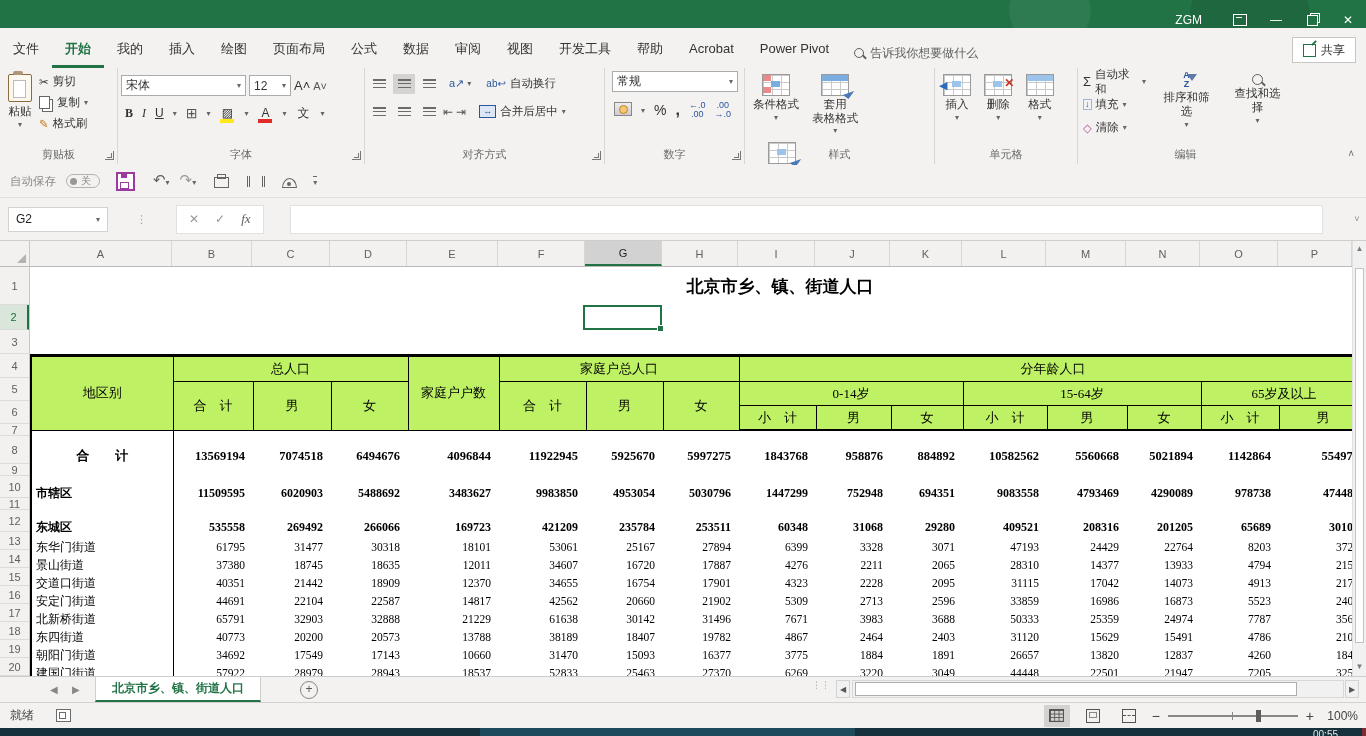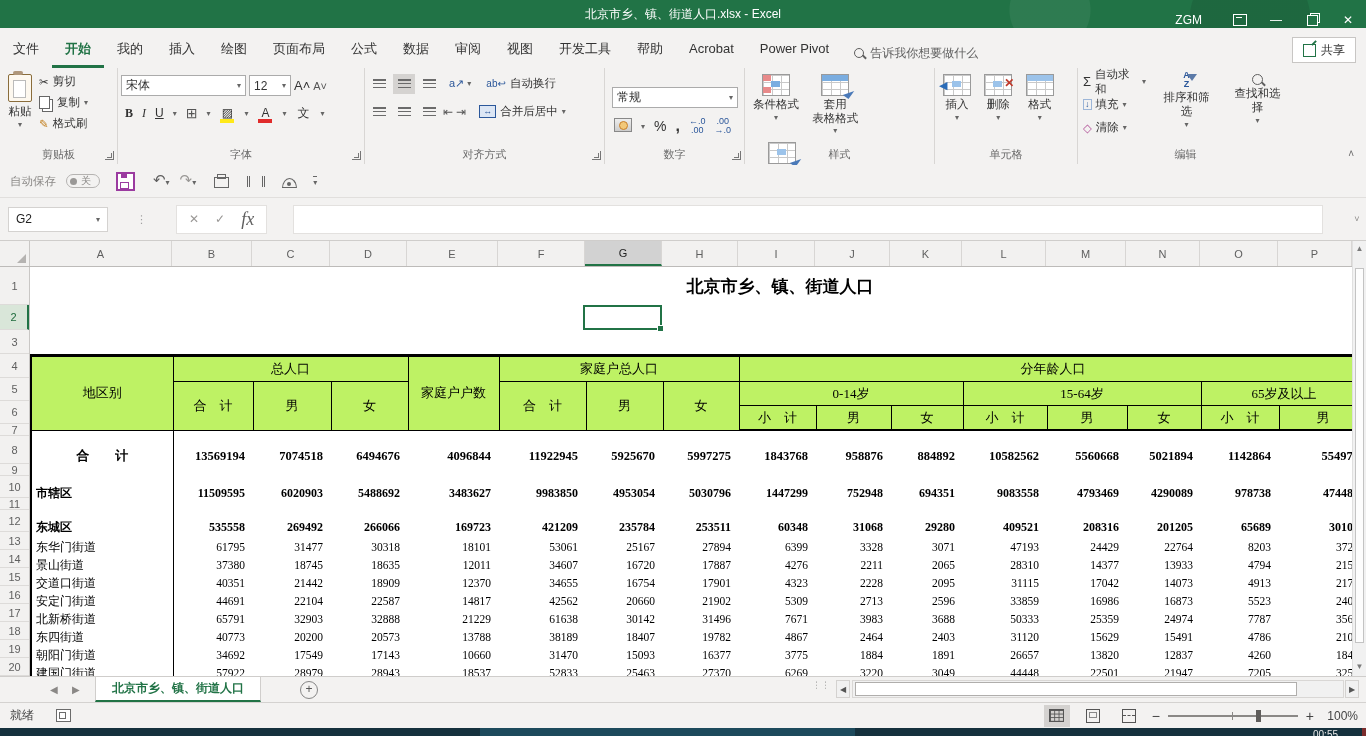--- a/index.html
+++ b/index.html
@@ -100,21 +100,21 @@
   .prn::before{content:"";position:absolute;left:2px;top:-4px;width:7px;height:3px;border:1px solid #666;}
   .cols-ic{width:12px;height:11px;border-left:3px double #666;border-right:3px double #666;margin:0 1px;}
   .eye{width:13px;height:8px;border:1.5px solid #666;border-radius:50% 50% 0 0/100% 100% 0 0;position:relative;margin-top:4px;}
   .eye::after{content:"";position:absolute;left:4px;top:3px;width:4px;height:4px;border-radius:50%;background:#666;}
 
   
   .fbar{position:absolute;left:0;top:198px;width:1366px;height:43px;background:#f3f2f1;border-bottom:1px solid #cfcdcb;display:flex;align-items:center;box-sizing:border-box;gap:23px;}
   .namebox{margin-left:8px;width:100px;height:25px;background:#fff;border:1px solid #d4d2d0;display:flex;align-items:center;justify-content:space-between;padding:0 7px;box-sizing:border-box;font-size:12px;color:#222;}
   .fdots{width:22px;text-align:center;color:#a0a0a0;font-size:11px;letter-spacing:1px;}
   .fxbox{height:27px;background:#fff;border:1px solid #e3e1df;display:flex;align-items:center;gap:16px;padding:0 12px;color:#9a9896;}
-  .fxbox .fx{font-family:"Liberation Serif",serif;font-style:italic;color:#5f5f5f;font-size:18px;}
+  .fxbox .fx{font-family:"Liberation Serif",serif;font-style:italic;color:#5f5f5f;font-size:13px;}
   .finput{flex:1;height:27px;background:#fff;border:1px solid #e3e1df;margin-left:3px;margin-right:2px;}
   .fexp{width:18px;color:#8a8886;font-size:9px;text-align:center;}
 
   
   .cheads{position:absolute;left:0;top:241px;width:1352px;height:26px;background:#f2f1f0;display:flex;border-bottom:1px solid #bdbbb9;box-sizing:border-box;}
   .corner{width:30px;height:100%;border-right:1px solid #c9c7c5;position:relative;flex:none;box-sizing:border-box;}
   .corner::after{content:"";position:absolute;right:3px;bottom:3px;width:0;height:0;border-left:9px solid transparent;border-bottom:9px solid #b5b3b1;}
   .colh{height:100%;border-right:1px solid #d8d6d4;display:flex;align-items:center;justify-content:center;
     color:#5f5f5f;font-size:11px;box-sizing:border-box;flex:none;}
   .colh.sel{background:#d2d2d2;border-bottom:2px solid #217346;color:#222;}
@@ -193,21 +193,20 @@
   .ts-seg{position:absolute;left:480px;top:0;width:375px;height:8px;background:#1d4a5c;}
   .ts-clock{position:absolute;left:1313px;top:1px;color:#e8e8e8;font-size:10px;line-height:12px;}
   .ts-edge{position:absolute;right:0;top:0;width:4px;height:8px;background:#7c2d2d;}
 </style>
 </head>
 <body>
 
 <div id="app">
 
   <div class="titlebar">
-    <div class="tb-title">北京市乡、镇、街道人口.xlsx  -  Excel</div>
     <div class="tb-right">
       <span class="tb-user">ZGM</span>
       <span class="winbtn">
           <span class="rd-icon"></span>
         </span>
       <span class="winbtn">—</span>
       <span class="winbtn">
           <span class="restore-icon"></span>
         </span>
       <span class="winbtn">✕</span>
@@ -335,21 +334,21 @@
             <span class="mergebox">↔</span>
             <span>合并后居中</span>
             <span class="car">▾</span>
           </span>
       </div>
       <span class="glabel">对齐方式</span>
       <span class="dlg"></span>
     </div>
 
     <div class="rgroup" style="width:140px">
-      <div style="margin-top:16px;padding:0 4px;">
+      <div style="margin-top:0;padding:0 4px;">
         <span class="fontbox" style="width:126px">
             <span>常规</span>
             <span class="car">▾</span>
           </span>
       </div>
       <div style="display:flex;align-items:center;gap:9px;margin-top:9px;padding-left:6px;">
         <span><span class="acct-ic"></span></span>
           <span class="car">▾</span>
         <span style="font-size:14px;">%</span>
         <span style="font-size:16px;font-weight:bold;">,</span>

